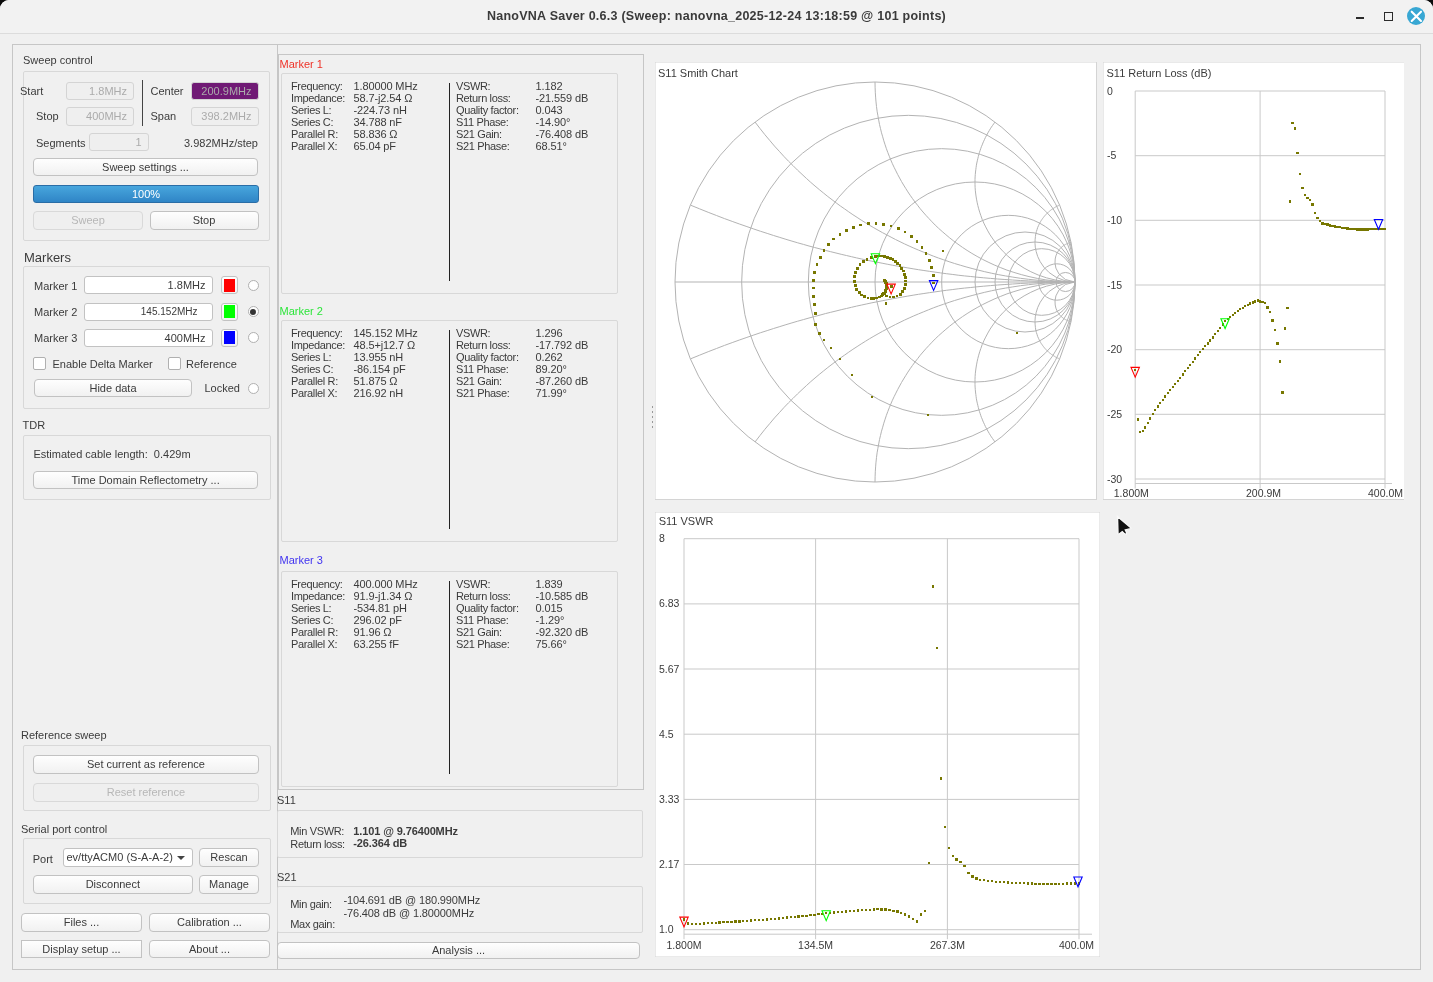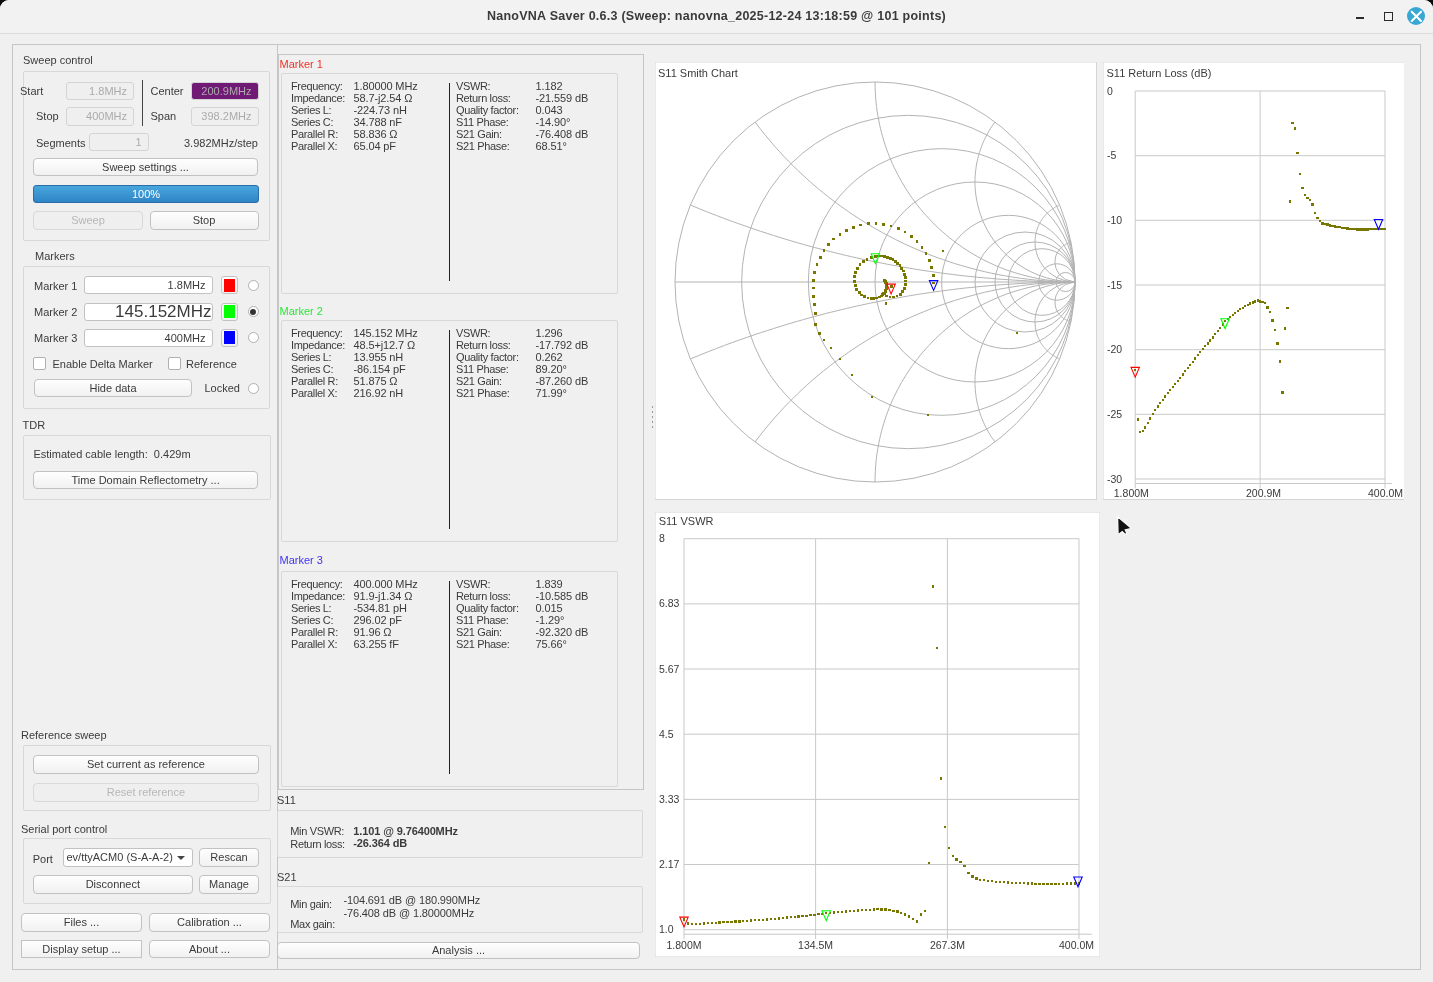--- a/index.html
+++ b/index.html
@@ -27,29 +27,29 @@
 <div style="position:absolute;left:150.5px;top:110px;font-size:11px;color:#3b3b3b;font-weight:normal;letter-spacing:0px;white-space:pre;">Span</div>
 <div style="position:absolute;left:190.5px;top:107px;width:68px;height:18.5px;box-sizing:border-box;border-radius:3px;background:#efefef;border:1px solid #d4d4d4;color:#ababab;display:flex;align-items:center;justify-content:flex-end;padding-right:6px;font-size:11px;">398.2MHz</div>
 <div style="position:absolute;left:142px;top:79.5px;width:1px;height:46px;background:#444;"></div>
 <div style="position:absolute;left:36px;top:136.5px;font-size:11px;color:#3b3b3b;font-weight:normal;letter-spacing:0px;white-space:pre;">Segments</div>
 <div style="position:absolute;left:89px;top:132.5px;width:59.5px;height:18.5px;box-sizing:border-box;border-radius:3px;background:#efefef;border:1px solid #d4d4d4;color:#ababab;display:flex;align-items:center;justify-content:flex-end;padding-right:6px;font-size:11px;">1</div>
 <div style="position:absolute;left:184px;top:136.5px;font-size:11px;color:#3b3b3b;font-weight:normal;letter-spacing:0px;white-space:pre;">3.982MHz/step</div>
 <div style="position:absolute;left:33px;top:158px;width:225px;height:18px;box-sizing:border-box;border-radius:4px;background:linear-gradient(#fefefe,#f1f1f1);border:1px solid #c2c2c2;color:#3b3b3b;display:flex;align-items:center;justify-content:center;font-size:11px;">Sweep settings ...</div>
 <div style="position:absolute;left:33px;top:184.5px;width:226px;height:18.5px;box-sizing:border-box;border-radius:3px;border:1px solid #2a6da6;background:linear-gradient(#47a6dd,#2f85c6);display:flex;align-items:center;justify-content:center;font-size:11px;color:#ffffff;">100%</div>
 <div style="position:absolute;left:33px;top:211px;width:110px;height:18.5px;box-sizing:border-box;border-radius:4px;background:#efefef;border:1px solid #d9d9d9;color:#b7b7b7;display:flex;align-items:center;justify-content:center;font-size:11px;">Sweep</div>
 <div style="position:absolute;left:149.5px;top:211px;width:109px;height:18.5px;box-sizing:border-box;border-radius:4px;background:linear-gradient(#fefefe,#f1f1f1);border:1px solid #c2c2c2;color:#3b3b3b;display:flex;align-items:center;justify-content:center;font-size:11px;">Stop</div>
-<div style="position:absolute;left:24px;top:249.5px;font-size:11px;color:#3b3b3b;font-weight:normal;letter-spacing:0px;white-space:pre;margin-left:11px;">Markers</div>
+<div style="position:absolute;left:24px;top:249.5px;font-size:13px;color:#3b3b3b;font-weight:normal;letter-spacing:0px;white-space:pre;">Markers</div>
 <div style="position:absolute;left:23px;top:265.5px;width:246.5px;height:143.5px;box-sizing:border-box;border:1px solid #d8d8d8;border-radius:2px;"></div>
 <div style="position:absolute;left:34px;top:279.5px;font-size:11px;color:#3b3b3b;font-weight:normal;letter-spacing:0px;white-space:pre;">Marker 1</div>
 <div style="position:absolute;left:84px;top:276px;width:128.5px;height:18px;box-sizing:border-box;border-radius:3px;background:#ffffff;border:1px solid #c2c2c2;color:#3b3b3b;display:flex;align-items:center;justify-content:flex-end;padding-right:6px;font-size:11px;">1.8MHz</div>
 <div style="position:absolute;left:220.5px;top:276px;width:17.5px;height:18px;box-sizing:border-box;border:1px solid #c2c2c2;border-radius:3px;background:linear-gradient(#fefefe,#f1f1f1);"></div>
 <div style="position:absolute;left:224px;top:278.5px;width:10.5px;height:13px;background:#ff0000;"></div>
 <div style="position:absolute;left:247.5px;top:279.5px;width:11px;height:11px;box-sizing:border-box;border-radius:50%;border:1px solid #b0b0b0;background:#fff;"></div>
 <div style="position:absolute;left:34px;top:306.0px;font-size:11px;color:#3b3b3b;font-weight:normal;letter-spacing:0px;white-space:pre;">Marker 2</div>
-<div style="position:absolute;left:84px;top:302.5px;width:128.5px;height:18px;box-sizing:border-box;border-radius:3px;background:#ffffff;border:1px solid #c2c2c2;color:#3b3b3b;display:flex;align-items:center;justify-content:flex-end;padding-right:0;font-size:17px;">145.152MHz</div>
+<div style="position:absolute;left:84px;top:302.5px;width:128.5px;height:18px;box-sizing:border-box;border-radius:3px;background:#ffffff;border:1px solid #c2c2c2;color:#3b3b3b;display:flex;align-items:center;justify-content:flex-end;padding-right:14px;font-size:10px;">145.152MHz</div>
 <div style="position:absolute;left:220.5px;top:302.5px;width:17.5px;height:18px;box-sizing:border-box;border:1px solid #c2c2c2;border-radius:3px;background:linear-gradient(#fefefe,#f1f1f1);"></div>
 <div style="position:absolute;left:224px;top:305.0px;width:10.5px;height:13px;background:#00ff00;"></div>
 <div style="position:absolute;left:247.5px;top:306.0px;width:11px;height:11px;box-sizing:border-box;border-radius:50%;border:1px solid #b0b0b0;background:#fff;"></div>
     <div style="position:absolute;left:250px;top:308.5px;width:6px;height:6px;border-radius:50%;background:#333;"></div>
 <div style="position:absolute;left:34px;top:332.0px;font-size:11px;color:#3b3b3b;font-weight:normal;letter-spacing:0px;white-space:pre;">Marker 3</div>
 <div style="position:absolute;left:84px;top:328.5px;width:128.5px;height:18px;box-sizing:border-box;border-radius:3px;background:#ffffff;border:1px solid #c2c2c2;color:#3b3b3b;display:flex;align-items:center;justify-content:flex-end;padding-right:6px;font-size:11px;">400MHz</div>
 <div style="position:absolute;left:220.5px;top:328.5px;width:17.5px;height:18px;box-sizing:border-box;border:1px solid #c2c2c2;border-radius:3px;background:linear-gradient(#fefefe,#f1f1f1);"></div>
 <div style="position:absolute;left:224px;top:331.0px;width:10.5px;height:13px;background:#0000ff;"></div>
 <div style="position:absolute;left:247.5px;top:332.0px;width:11px;height:11px;box-sizing:border-box;border-radius:50%;border:1px solid #b0b0b0;background:#fff;"></div>
 <div style="position:absolute;left:33px;top:356.5px;width:13px;height:13px;box-sizing:border-box;border:1px solid #b0b0b0;border-radius:2px;background:#fff;"></div>

